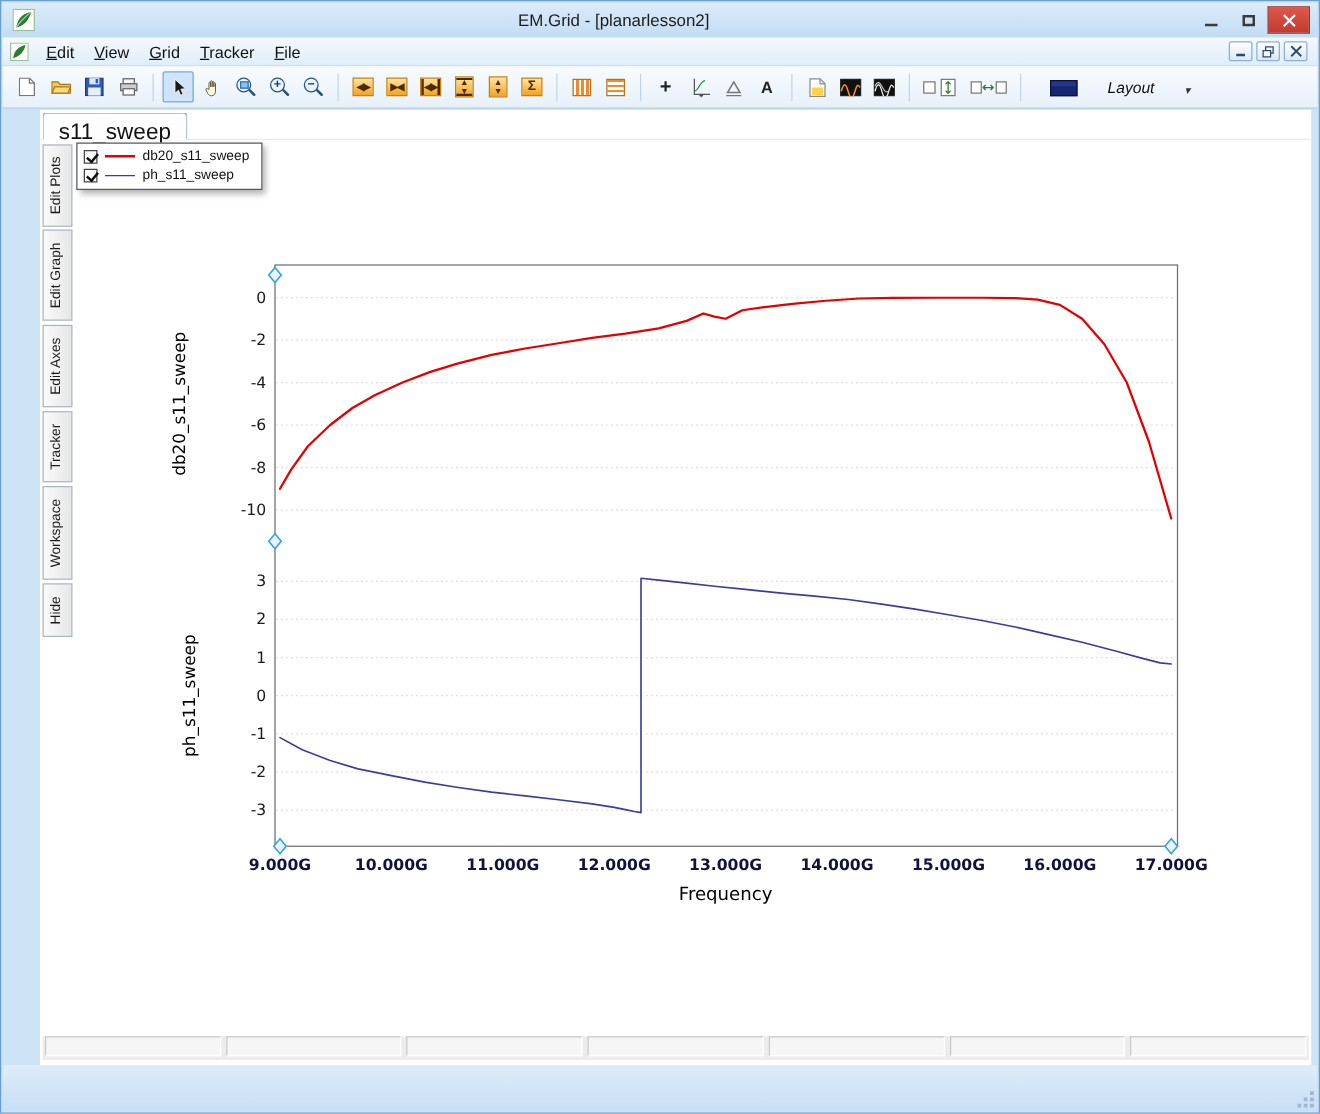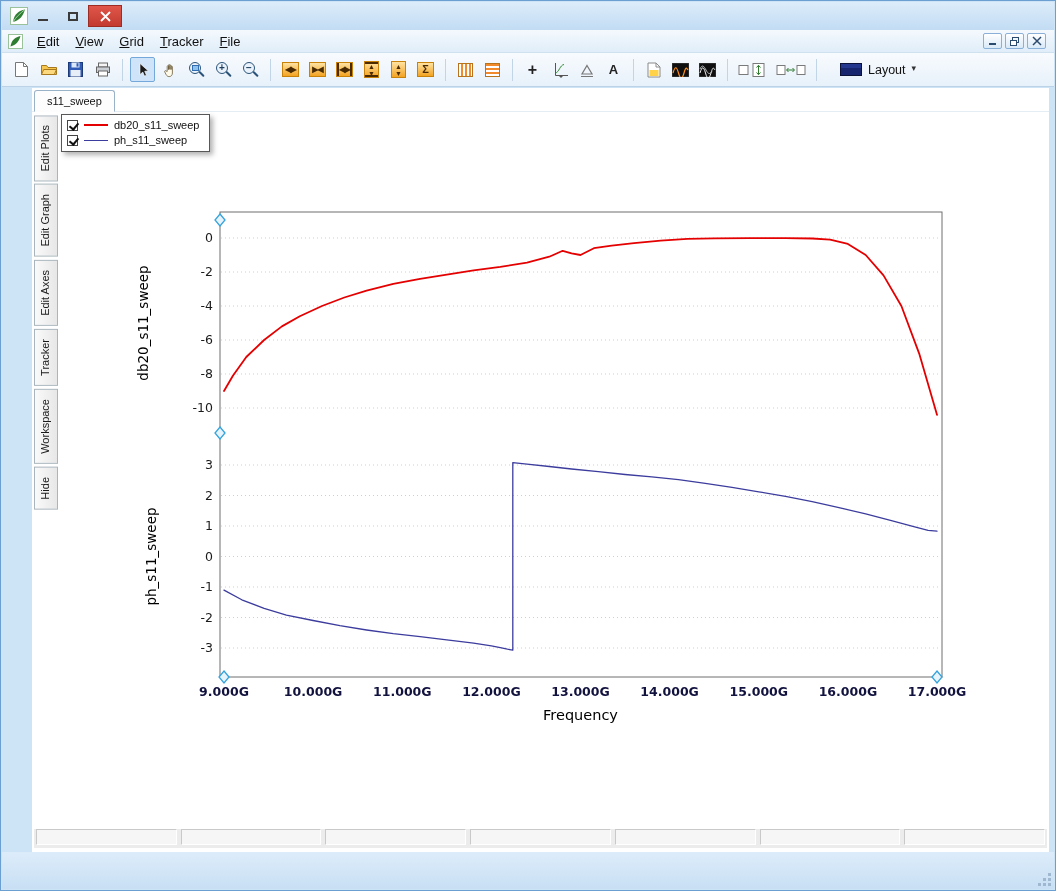--- a/index.html
+++ b/index.html
@@ -62,32 +62,32 @@
   .oi.sigma { font-size:11px; letter-spacing:0; }
 
   .stripe-v { width:15px; height:14px; border:1px solid #b8741c;
               background:repeating-linear-gradient(90deg,#fff 0 2px,#f08a2c 2px 4px); }
   .stripe-h { width:15px; height:14px; border:1px solid #b8741c;
               background:repeating-linear-gradient(0deg,#fff 0 2px,#f08a2c 2px 4px); }
 
   .glyph-plus { font-size:16px; font-weight:bold; color:#222; line-height:1; }
   .glyph-A { font-size:13px; font-weight:bold; color:#222; line-height:1; }
 
-  .layout-btn { display:flex; align-items:flex-start; gap:6px; padding:3px 7px; font-size:12.5px;
-                color:#111; border:1px solid transparent; border-radius:2px; margin-left:8px; }
+  .layout-btn { display:flex; align-items:flex-end; gap:24px; padding:3px 7px; font-size:12.5px;
+                color:#111; border:1px solid transparent; border-radius:2px; margin-left:8px;font-style:italic; }
   .layout-swatch { width:22px; height:13px; background:#16256e; border:1px solid #0b123a;
                    box-shadow:inset 0 4px #23378f; }
   .layout-caret { font-size:9px; color:#333; }
 
   
   .client { position:absolute; left:31px; top:87px; width:1017px; height:765px; background:#fff; }
 
   .doc-tab { position:absolute; left:2px; top:2px; height:22px; padding:4px 12px;
              background:#fdfdfd; border:1px solid #9ab2c8; border-bottom-color:#fdfdfd;
-             border-radius:3px 3px 0 0; font-size:11px; color:#111; z-index:3; }
+             border-radius:3px 3px 0 0; font-size:18px; color:#111; z-index:3; }
   .tabline { position:absolute; left:0; right:0; top:23px; height:1px; background:#e4ecf4; }
 
   .side-tabs { position:absolute; left:2px; top:27px; width:24px;
                display:flex; flex-direction:column; gap:3px; z-index:3; }
   .side-tab { writing-mode:vertical-rl; transform:rotate(180deg);
               background:linear-gradient(to left,#fafafa,#e7e7e7);
               border:1px solid #a9b5bd; padding:9px 4px; font-size:11px; color:#1a1a1a;
               text-align:center; }
 
   .legend { position:absolute; left:29px; top:26px; background:#fff; border:1px solid #585858;
@@ -127,20 +127,21 @@
 <div class="window">
 
   <div class="titlebar">
     <span class="app-ic">
       <svg width="18" height="18">
           <rect x="0.5" y="0.5" width="17" height="17" fill="#fff" stroke="#9ac29a"></rect>
           <path d="M3 15C4 7 9 3.5 15 2.5 13 9 9.5 13.5 3 15Z" fill="#2e7d32"></path>
           <path d="M3 15C6 10 10 6.5 15 2.5" stroke="#a5d6a7" fill="none"></path>
         </svg>
     </span>
+    <span class="tb-title">EM.Grid - [planarlesson2]</span>
     <span class="cap-btns">
       <span class="cap-btn cap-min">
           <i></i>
         </span>
       <span class="cap-btn cap-max">
           <i></i>
         </span>
       <span class="cap-btn cap-close">
         <svg width="11" height="11">
             <path d="M1 1l9 9M10 1l-9 9" stroke="#fff" stroke-width="1.8"></path>

